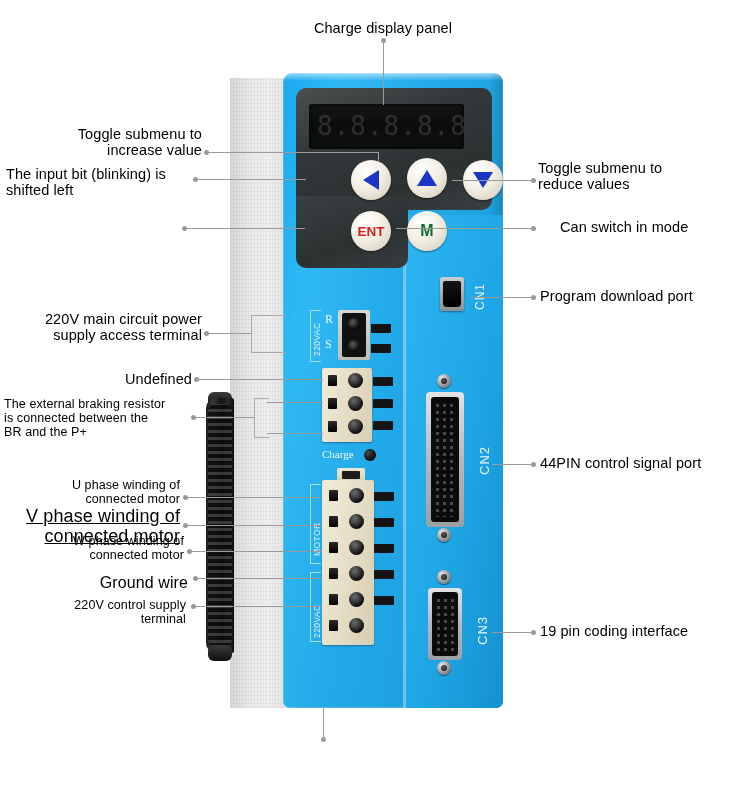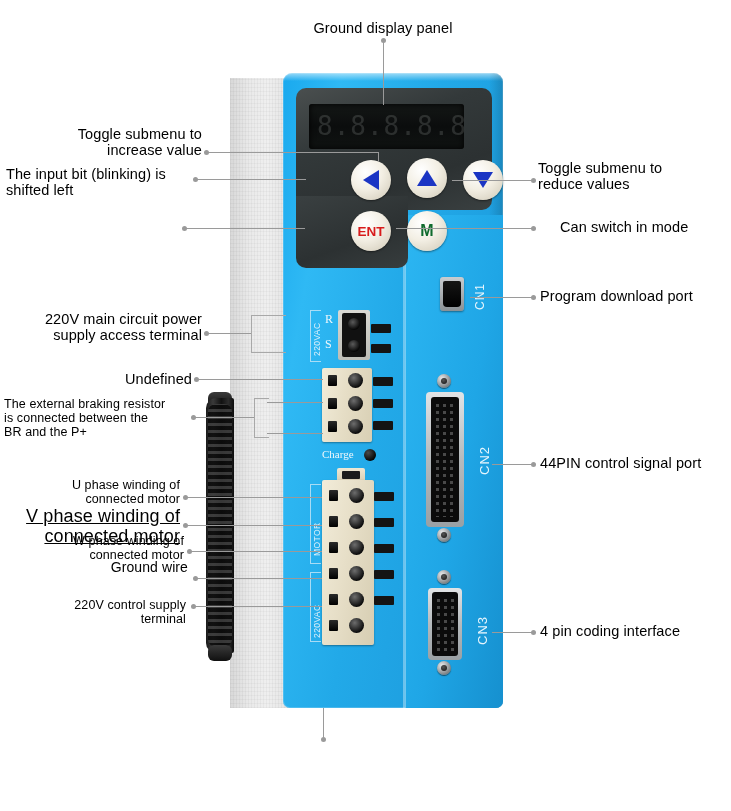--- a/index.html
+++ b/index.html
@@ -530,57 +530,57 @@
 
   <div class="lead" style="left:196px; top:578px; width:126px;"></div>
   <div class="dot" style="left:193px; top:576px;"></div>
 
   <div class="lead" style="left:194px; top:606px; width:128px;"></div>
   <div class="dot" style="left:191px; top:604px;"></div>
 
   <div class="leadv" style="left:323px; top:708px; height:32px;"></div>
   <div class="dot" style="left:321px; top:737px;"></div>
 
-  <div class="anno center" style="left:233px; top:20px; width:300px;">Ground display panel</div>
+  <div class="anno center" style="left:233px; top:20px; width:300px;">Charge display panel</div>
 
   <div class="anno left" style="left:10px; top:126px; width:192px;">Toggle submenu to
 increase value</div>
 
   <div class="anno left" style="left:6px; top:166px; width:185px; text-align:left;">The input bit (blinking) is
 shifted left</div>
 
 
   <div class="anno right" style="left:538px; top:160px; width:190px;">Toggle submenu to
 reduce values</div>
 
   <div class="anno right" style="left:540px; top:219px; width:190px;margin-left:20px;">Can switch in mode</div>
 
   <div class="anno right" style="left:540px; top:288px; width:190px;">Program download port</div>
 
   <div class="anno right" style="left:540px; top:455px; width:190px;">44PIN control signal port</div>
 
-  <div class="anno right" style="left:540px; top:623px; width:190px;">4 pin coding interface</div>
+  <div class="anno right" style="left:540px; top:623px; width:190px;">19 pin coding interface</div>
 
   <div class="anno left" style="left:8px; top:311px; width:194px;">220V main circuit power
 supply access terminal</div>
 
   <div class="anno left" style="left:8px; top:371px; width:184px;">Undefined</div>
 
   <div class="anno left" style="left:4px; top:397px; width:185px; text-align:left; font-size:12.5px;">The external braking resistor
 is connected between the
 BR and the P+</div>
 
   <div class="anno left" style="left:8px; top:478px; width:172px; font-size:12.5px;">U phase winding of
 connected motor</div>
 
   <div class="anno left" style="left:8px; top:506px; width:172px; font-size:18px;text-decoration:underline;">V phase winding of
 connected motor</div>
 
   <div class="anno left" style="left:8px; top:534px; width:176px; font-size:12.5px;">W phase winding of
 connected motor</div>
 
-  <div class="anno left" style="left:8px; top:560px; width:180px; font-size:14px;">Ground wire</div>
+  <div class="anno left" style="left:8px; top:574px; width:180px; font-size:16px;">Ground wire</div>
 
   <div class="anno left" style="left:8px; top:598px; width:178px; font-size:12.5px;">220V control supply
 terminal</div>
 
 
 </div>
 
 </body></html>

